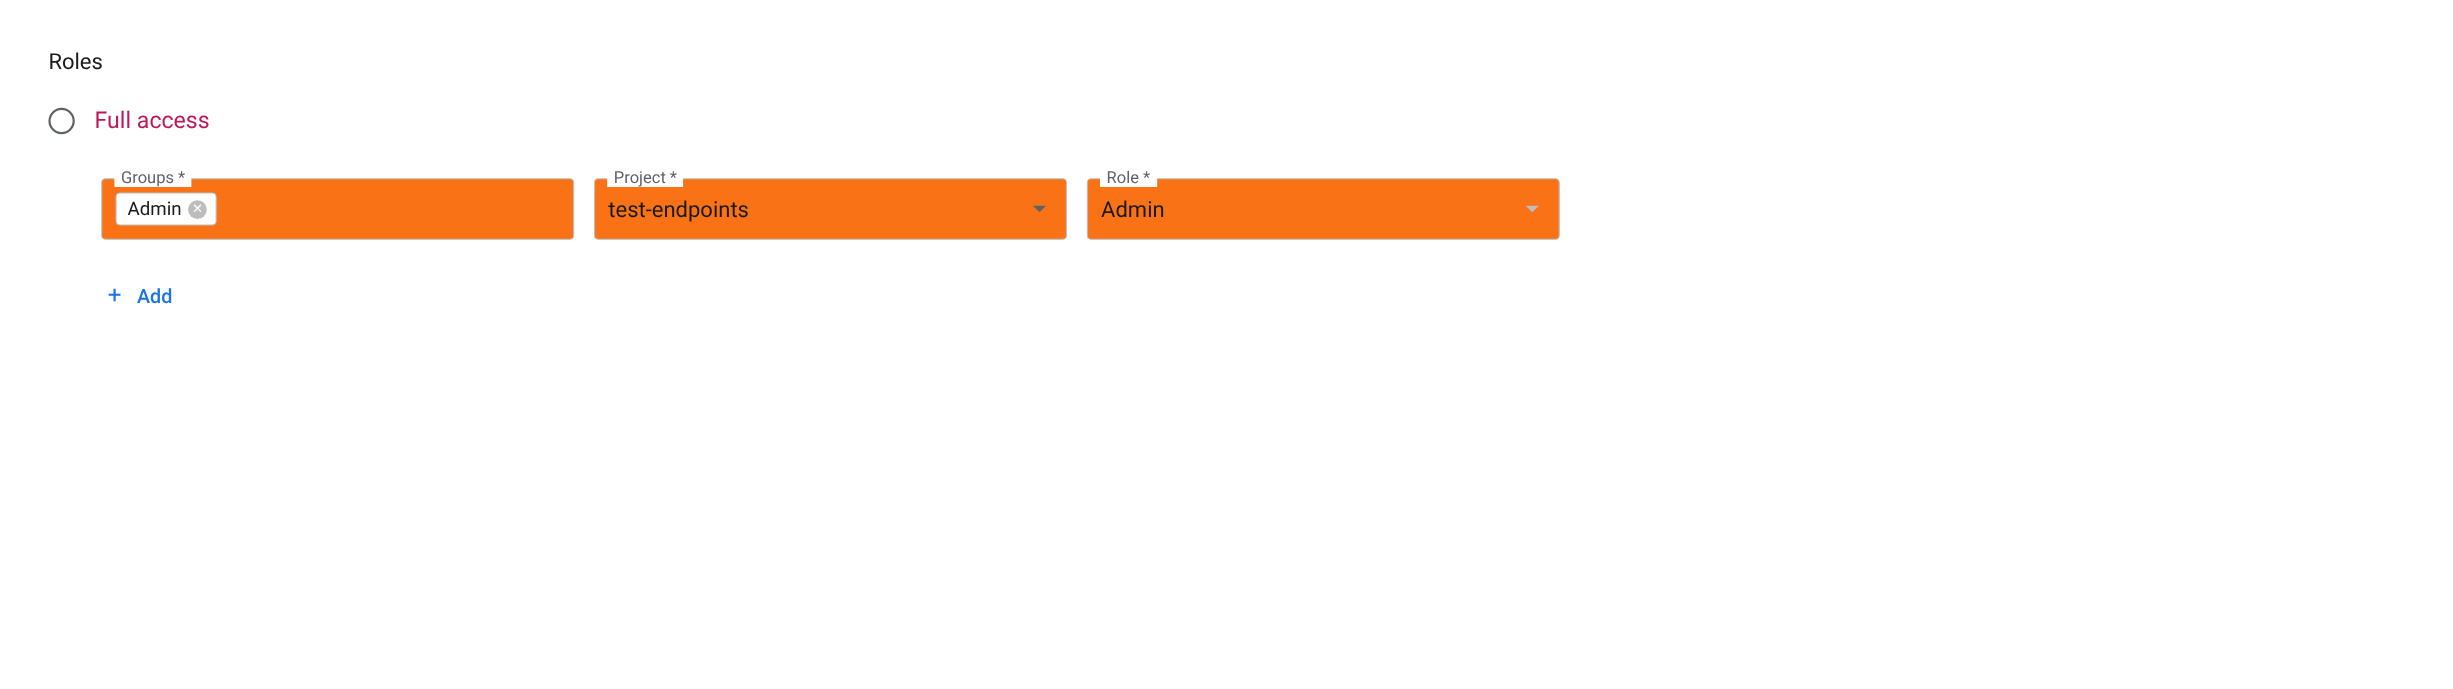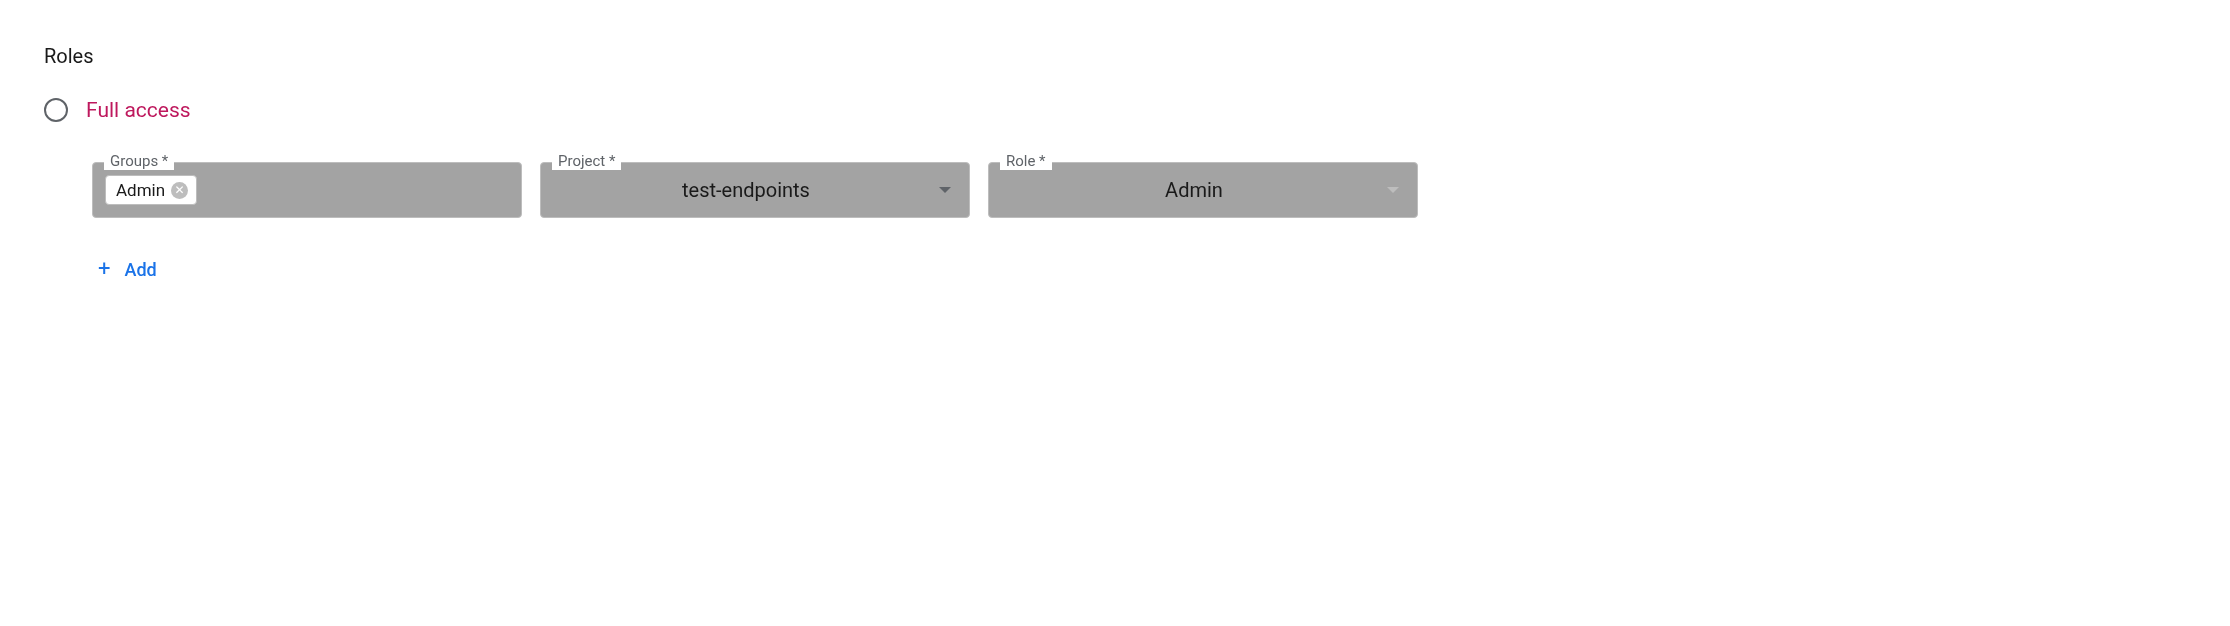--- a/index.html
+++ b/index.html
@@ -77,36 +77,35 @@
     }
     .radio-label {
       font-size: 21px;
       color: #be185d;
     }
     .fields-row {
       display: flex;
       gap: 18px;
       margin-left: 48px;
       margin-top: 8px;
-      text-align: center;
     }
     .field {
       position: relative;
       flex: 1;
       min-width: 420px;
       max-width: 430px;
     }
     .field-border {
       border: 1px solid #bdbdbd;
       border-radius: 4px;
       height: 56px;
       display: flex;
       align-items: center;
       padding: 0 12px;
-      background: #a3a3a3;
+      background: #f97316;
       cursor: pointer;
       position: relative;
     }
     .field-label {
       position: absolute;
       top: -10px;
       left: 12px;
       background: #fff;
       padding: 0 6px;
       font-size: 15px;

